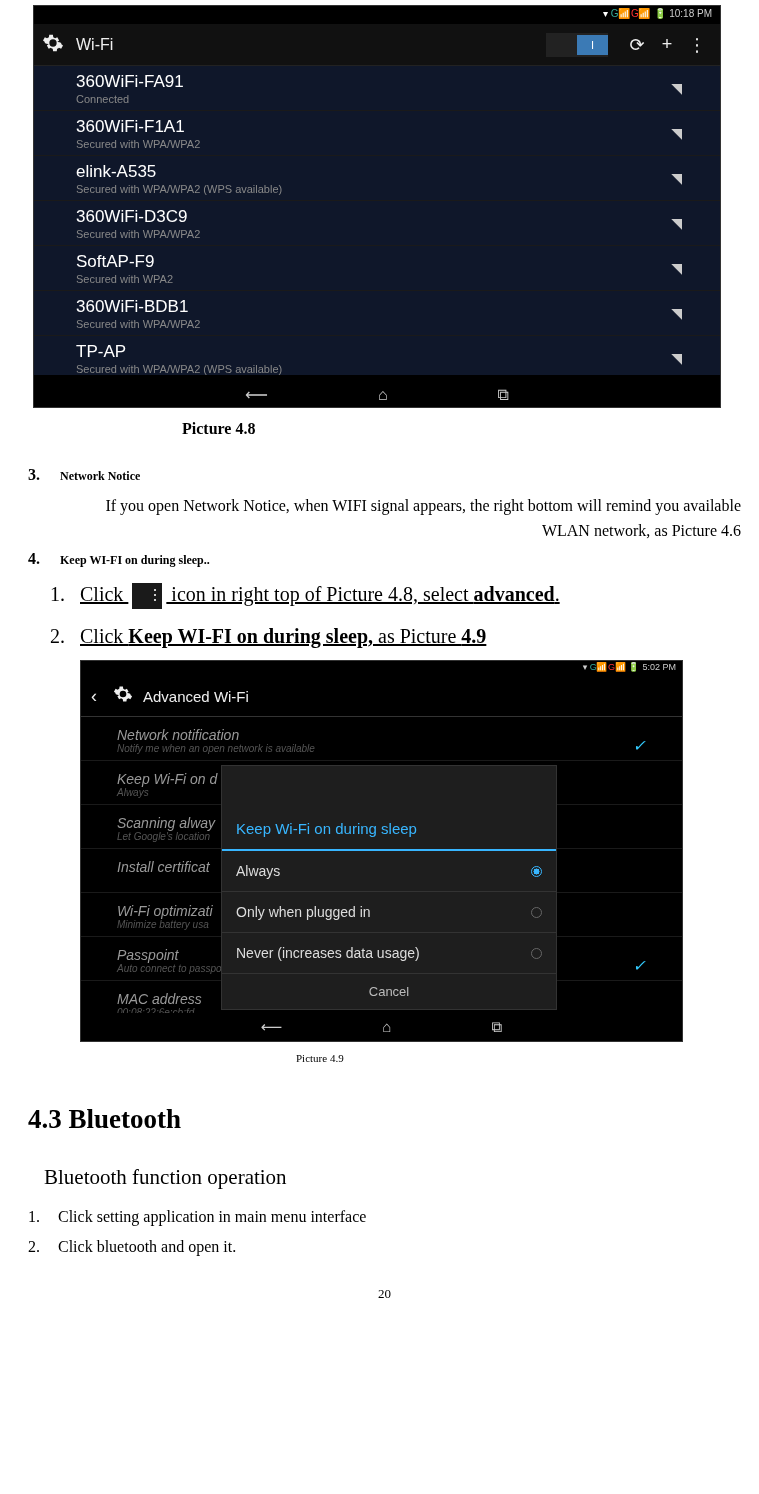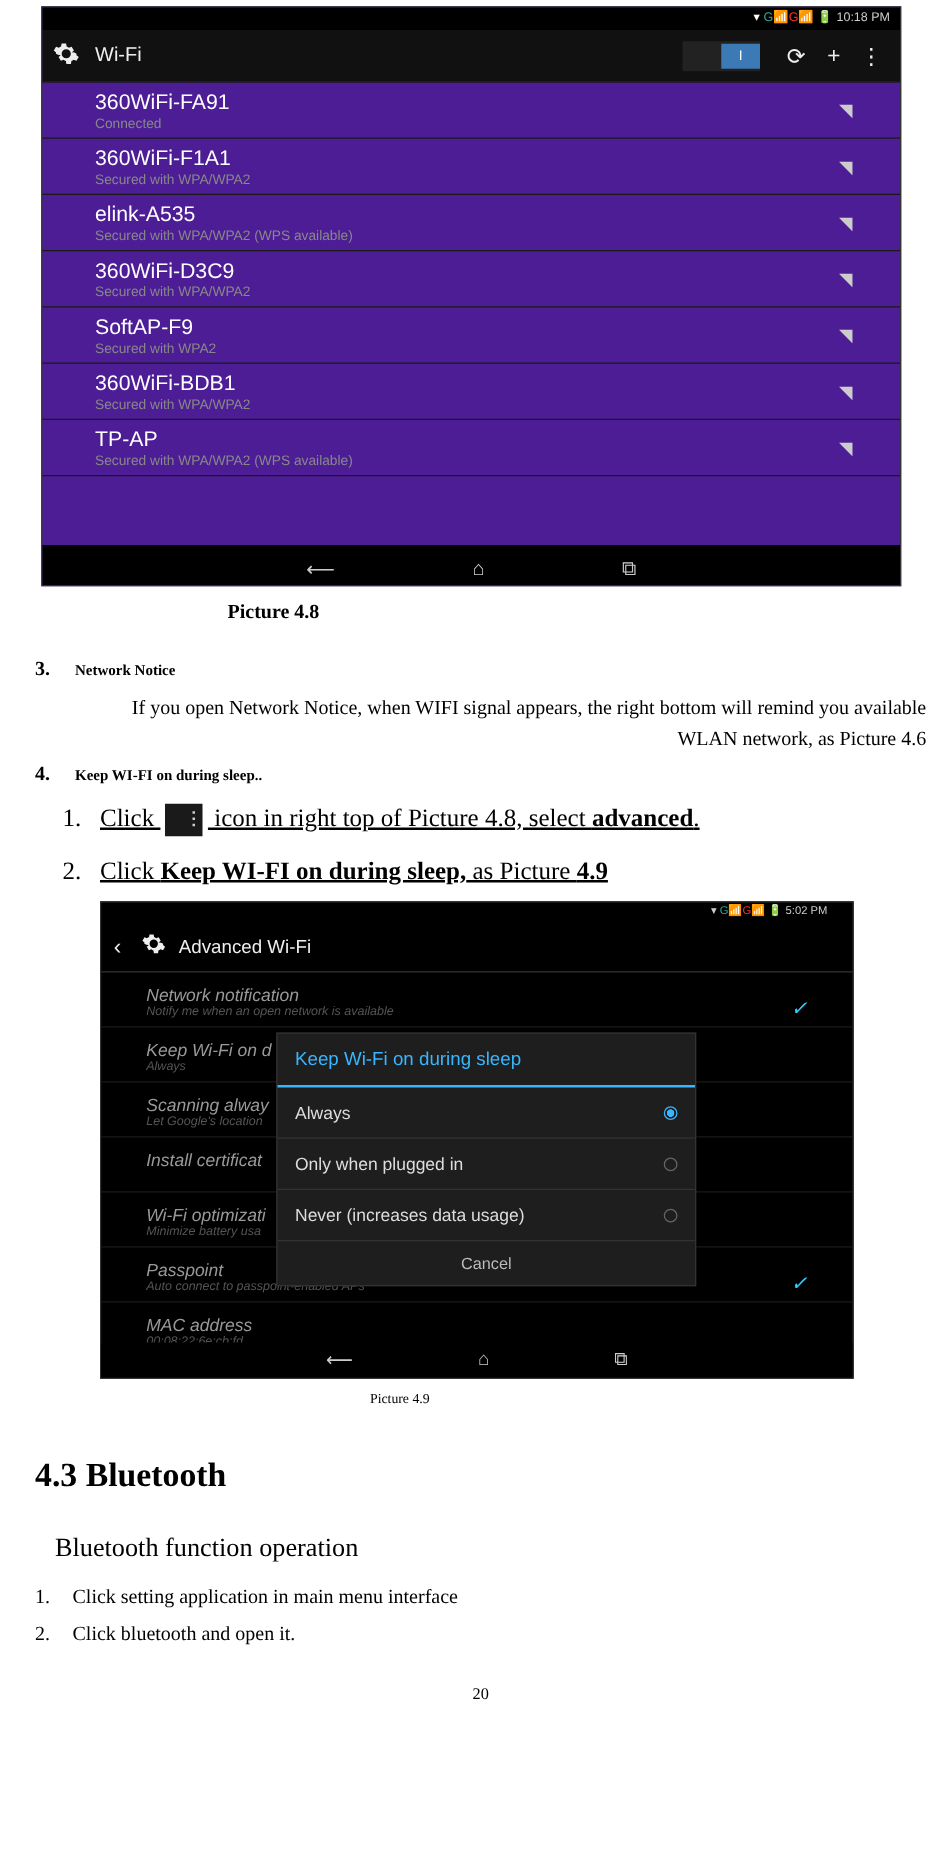--- a/index.html
+++ b/index.html
@@ -8,22 +8,22 @@
       background: #fff;
       width: 759px;
       margin: 0 auto;
       padding: 0;
     }
     .page { padding: 5px 18px 20px 28px; }
     
     
     .screenshot1 {
       width: 688px;
-      height: 464px;
-      background: #4c1d95;
+      height: 403px;
+      background: #0f172a;
       border: 1px solid #333;
       color: #fff;
       font-family: Arial, sans-serif;
       font-size: 13px;
       position: relative;
       margin-left: 5px;
     }
     .statusbar {
       height: 18px;
       background: #000;
@@ -95,21 +95,21 @@
     .screenshot2 {
       width: 603px; height: 382px;
       background: #000; color: #fff;
       font-family: Arial, sans-serif;
       margin: 8px 0 0 52px;
       position: relative;
       border: 1px solid #333;
     }
     .statusbar2 {
       height: 16px; text-align: right; font-size: 9px;
-      padding: 1px 20px; color: #ccc;
+      padding: 1px 6px; color: #ccc;
     }
     .topbar2 {
       height: 40px; display: flex; align-items: center;
       padding: 0 10px; border-bottom: 1px solid #333;
     }
     .back2 { font-size: 18px; color: #eee; margin-right: 16px; }
     .gear2 svg { width: 20px; height: 20px; fill: #eee; }
     .title2 { margin-left: 10px; font-size: 15px; color: #eee; }
     .adv-row {
       height: 44px; padding: 4px 36px;
@@ -119,21 +119,21 @@
     .adv-title { color: #999; font-size: 14px; padding-top: 6px; }
     .adv-sub { color: #555; font-size: 10px; }
     .adv-check { float: right; color: #3cf; margin-top: -18px; }
     .dialog {
       position: absolute; top: 104px; left: 140px;
       width: 336px; background: #1e1e1e;
       border: 1px solid #333;
     }
     .dlg-title {
       color: #38b6ff; font-size: 15px;
-      padding: 12px 14px; border-bottom: 2px solid #38b6ff;
+      padding: 12px 14px; border-bottom: 2px solid #38b6ff; margin-top: 42px;
     }
     .dlg-opt {
       padding: 12px 14px; font-size: 14px; color: #ddd;
       border-bottom: 1px solid #333;
       display: flex; justify-content: space-between;
     }
     .radio { width: 11px; height: 11px; border: 1px solid #666; border-radius: 50%; margin-top: 3px; }
     .radio.on { background: radial-gradient(#38b6ff 45%, transparent 50%); border-color: #38b6ff; }
     .dlg-cancel { text-align: center; padding: 10px; font-size: 13px; color: #bbb; }
     .navbar2 {

